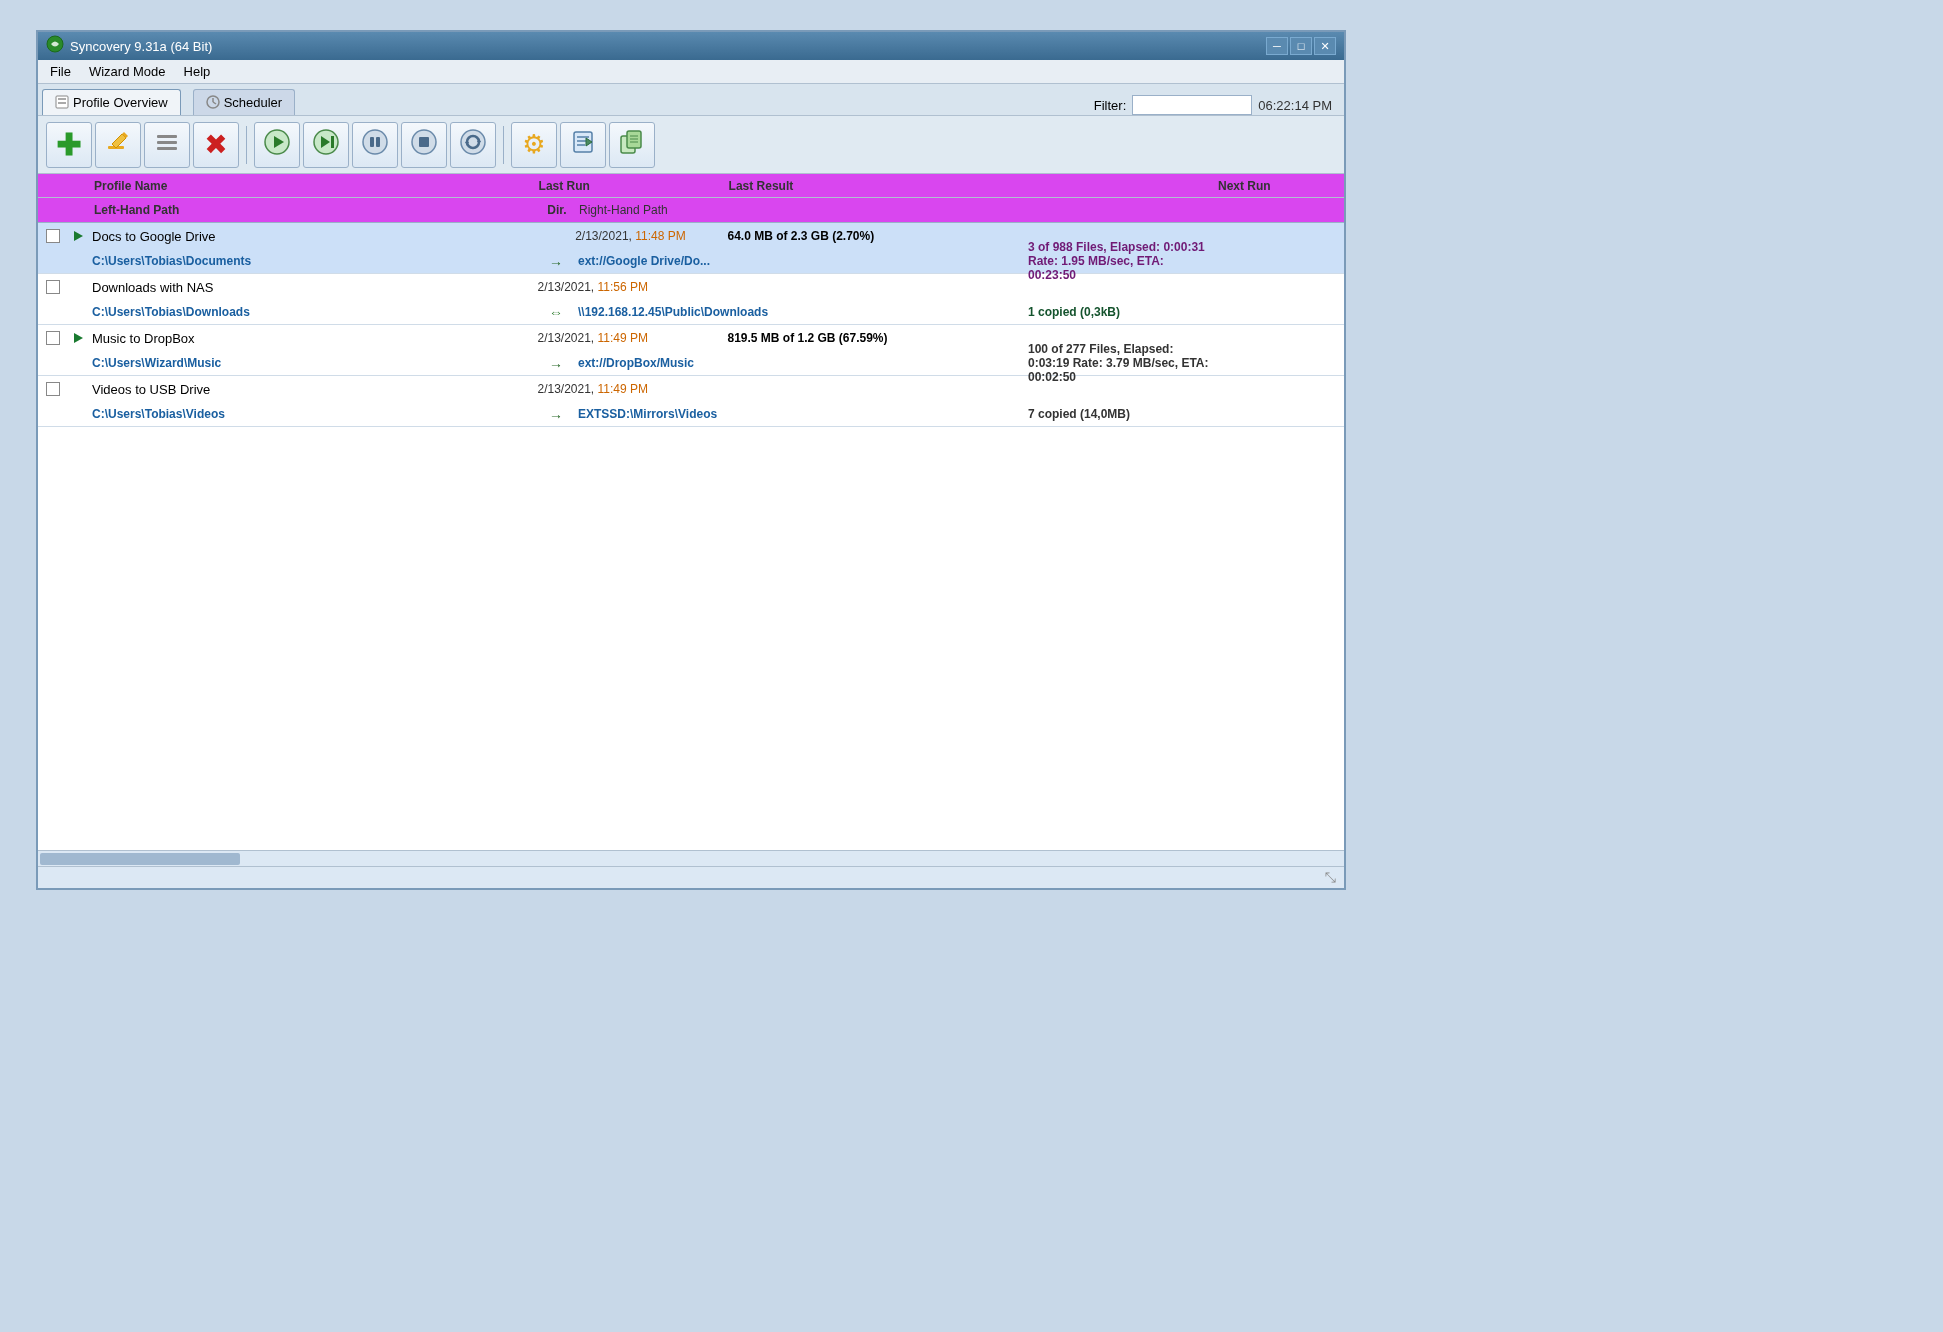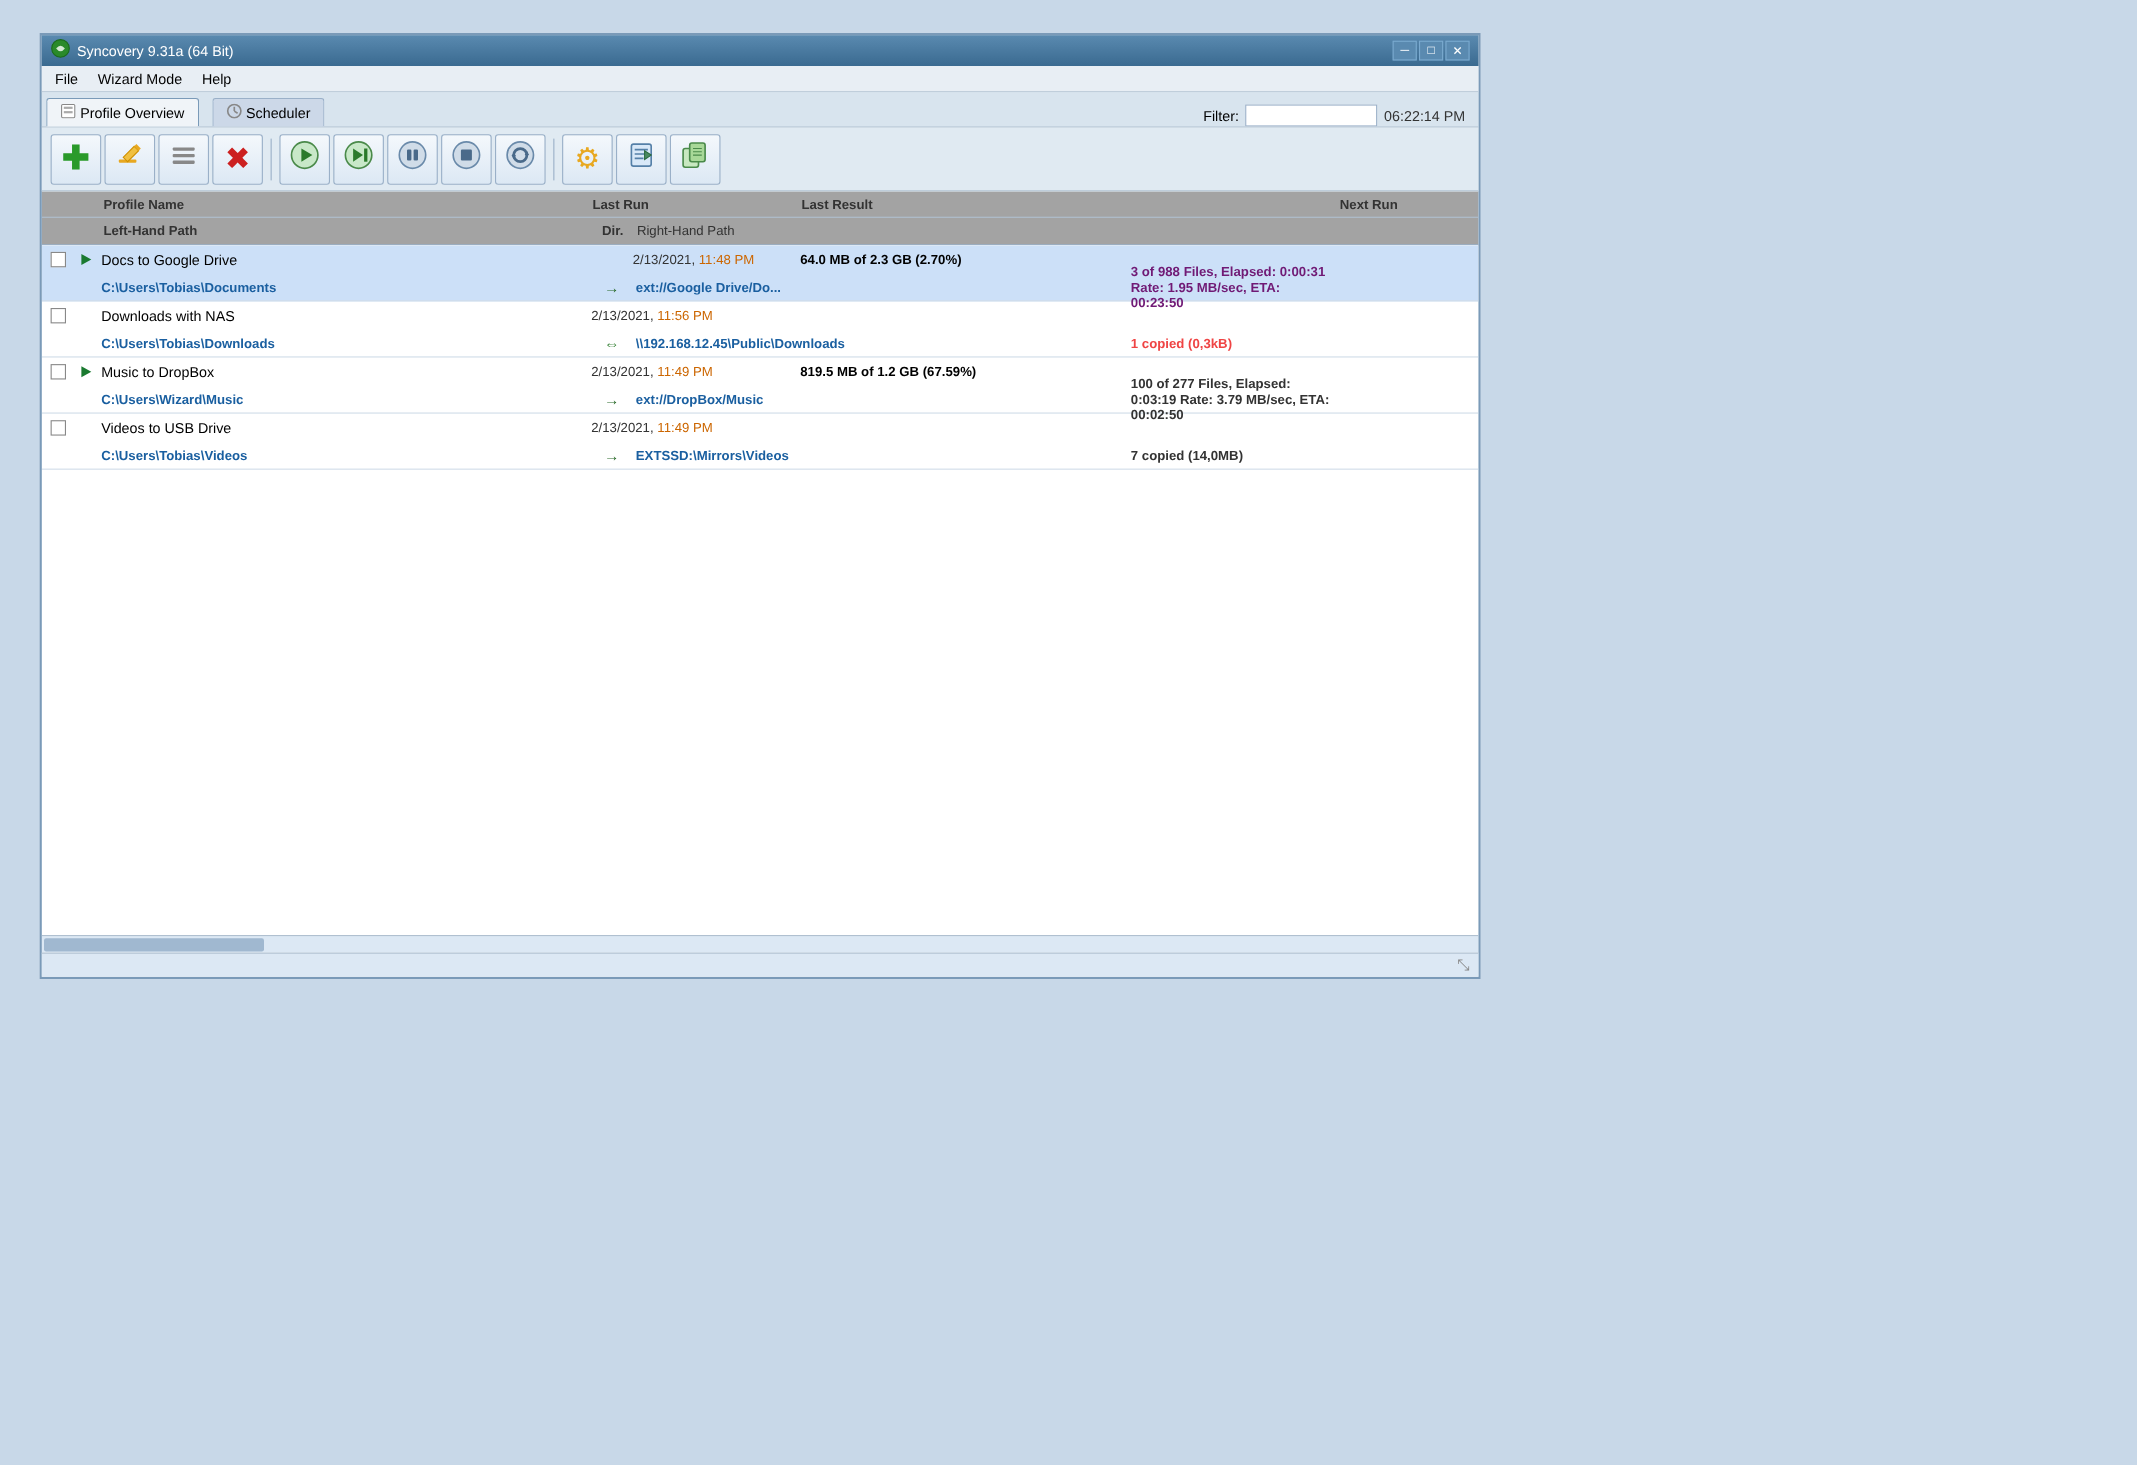--- a/index.html
+++ b/index.html
@@ -147,21 +147,21 @@
       border-radius: 3px;
       font-size: 24px;
     }
     .content {
       flex: 1;
       display: flex;
       flex-direction: column;
       overflow: hidden;
     }
     .table-header {
-      background: #a3a3a3;
+      background: #d946ef;
       border-bottom: 1px solid #9ab0c8;
       flex-shrink: 0;
     }
     .header-row1, .header-row2 {
       display: flex;
       align-items: center;
       height: 24px;
     }
     .header-row1 {
       border-bottom: 1px solid #b0c0d0;
@@ -552,21 +552,21 @@
           <div style="flex:1.2; min-width:0; font-size:12px; padding-left:4px;"></div>
           <div style="width:130px; flex-shrink:0;"></div>
         </div>
         <div class="profile-subrow">
           <div class="cell-check"></div>
           <div class="cell-play"></div>
           <div class="cell-path">C:\Users\Tobias\Downloads</div>
           <div class="cell-dir arrow-both">⇔</div>
           <div class="cell-rightpath">\\192.168.12.45\Public\Downloads</div>
           <div style="width:190px; flex-shrink:0; font-size:12px; padding-left:4px;">
-            <span style="color:#ef4444;margin-top:28px;">1 copied (0,3kB)</span>
+            <span style="color:#14532d;margin-top:28px;">1 copied (0,3kB)</span>
           </div>
           <div style="width:130px; flex-shrink:0;"></div>
         </div>
       </div>
 
       <div class="profile-row-group">
         <div class="profile-row">
           <div class="cell-check">
               <span class="chk"></span>
             </div>

